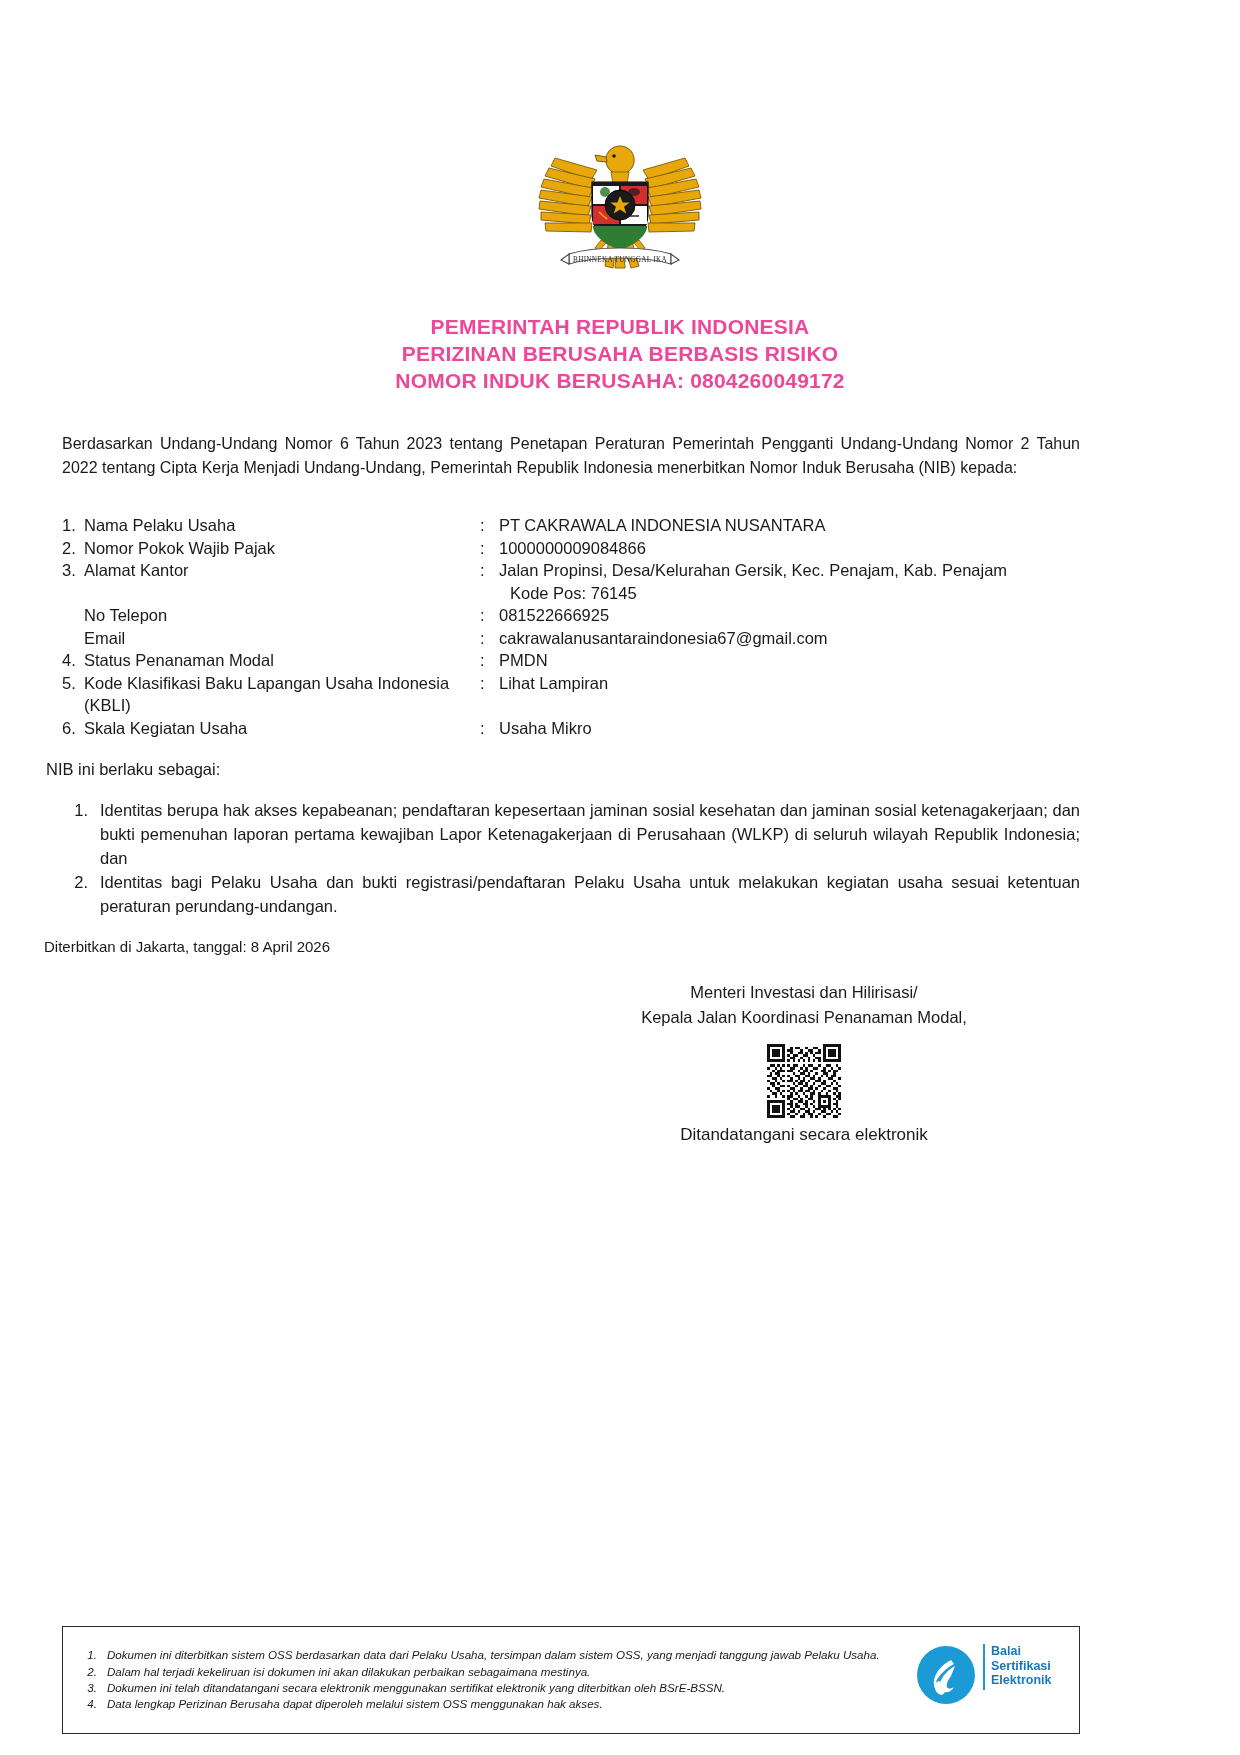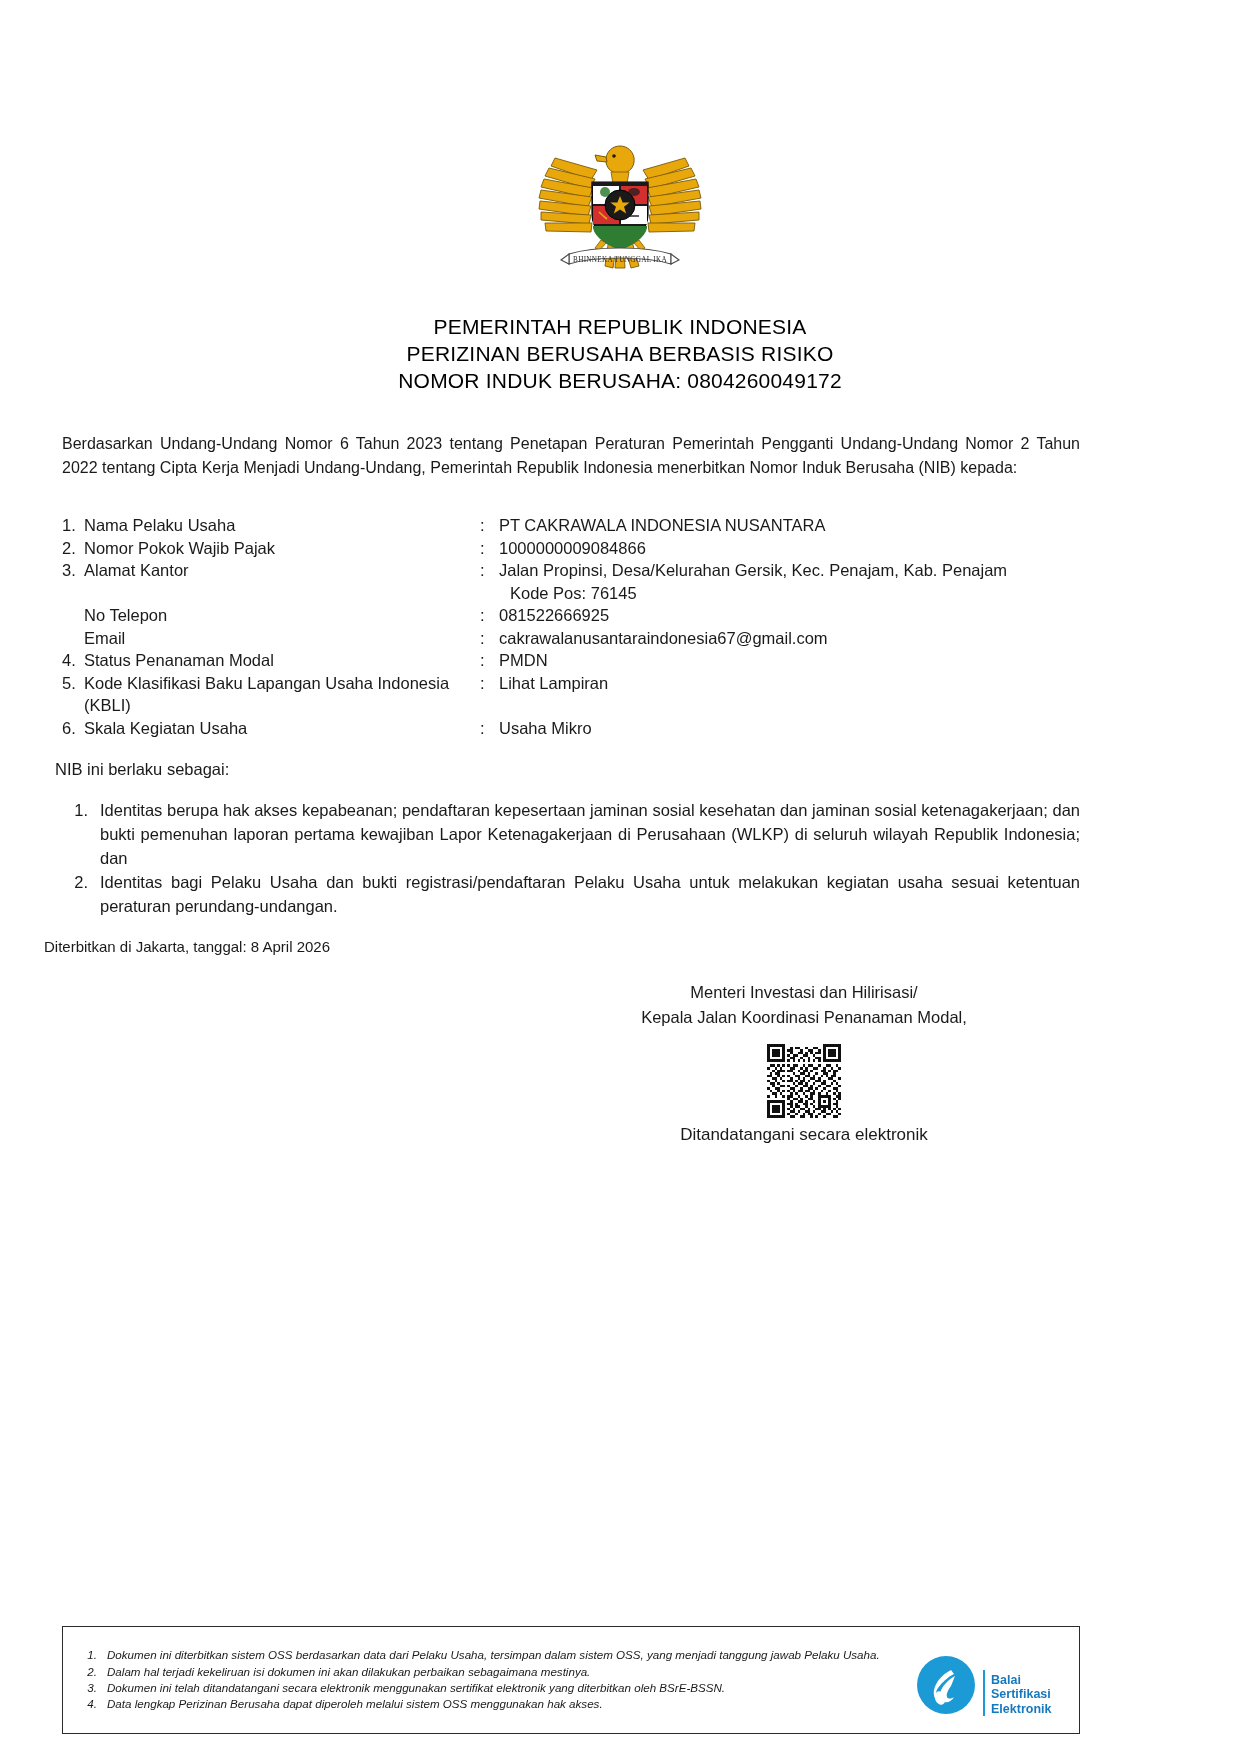--- a/index.html
+++ b/index.html
@@ -41,24 +41,24 @@
   
   .title-block {
     position: absolute;
     top: 313px;
     left: 0;
     width: 1240px;
     text-align: center;
   }
   .title-line {
     font-size: 21px;
-    font-weight: normal;
+    font-weight: bold;
     letter-spacing: 0.2px;
     line-height: 27px;
-    color: #000000;
+    color: #ec4899;
   }
 
   
   .intro {
     position: absolute;
     top: 432px;
     left: 62px;
     width: 1018px;
     font-size: 16px;
     line-height: 24px;
@@ -102,21 +102,21 @@
     margin-left: 8px;
   }
   .field-value-cont {
     padding-left: 11px;
   }
 
   
   .berlaku-head {
     position: absolute;
     top: 760px;
-    left: 55px;
+    left: 46px;
     font-size: 16.5px;
   }
 
   .berlaku-list {
     position: absolute;
     top: 798px;
     left: 62px;
     width: 1018px;
     font-size: 16.5px;
     line-height: 24px;
@@ -203,21 +203,21 @@
     box-sizing: border-box;
   }
   .fl-text { flex: 1 1 auto; }
 
   
   .bsre {
     flex: 0 0 auto;
     width: 150px;
     height: 72px;
     display: flex;
-    align-items: flex-end;
+    align-items: flex-start;
     gap: 6px;
     margin-right: 6px;
   }
   .bsre-mark {
     width: 62px;
     height: 62px;
     flex: 0 0 62px;
   }
   .bsre-div {
     width: 2px;

